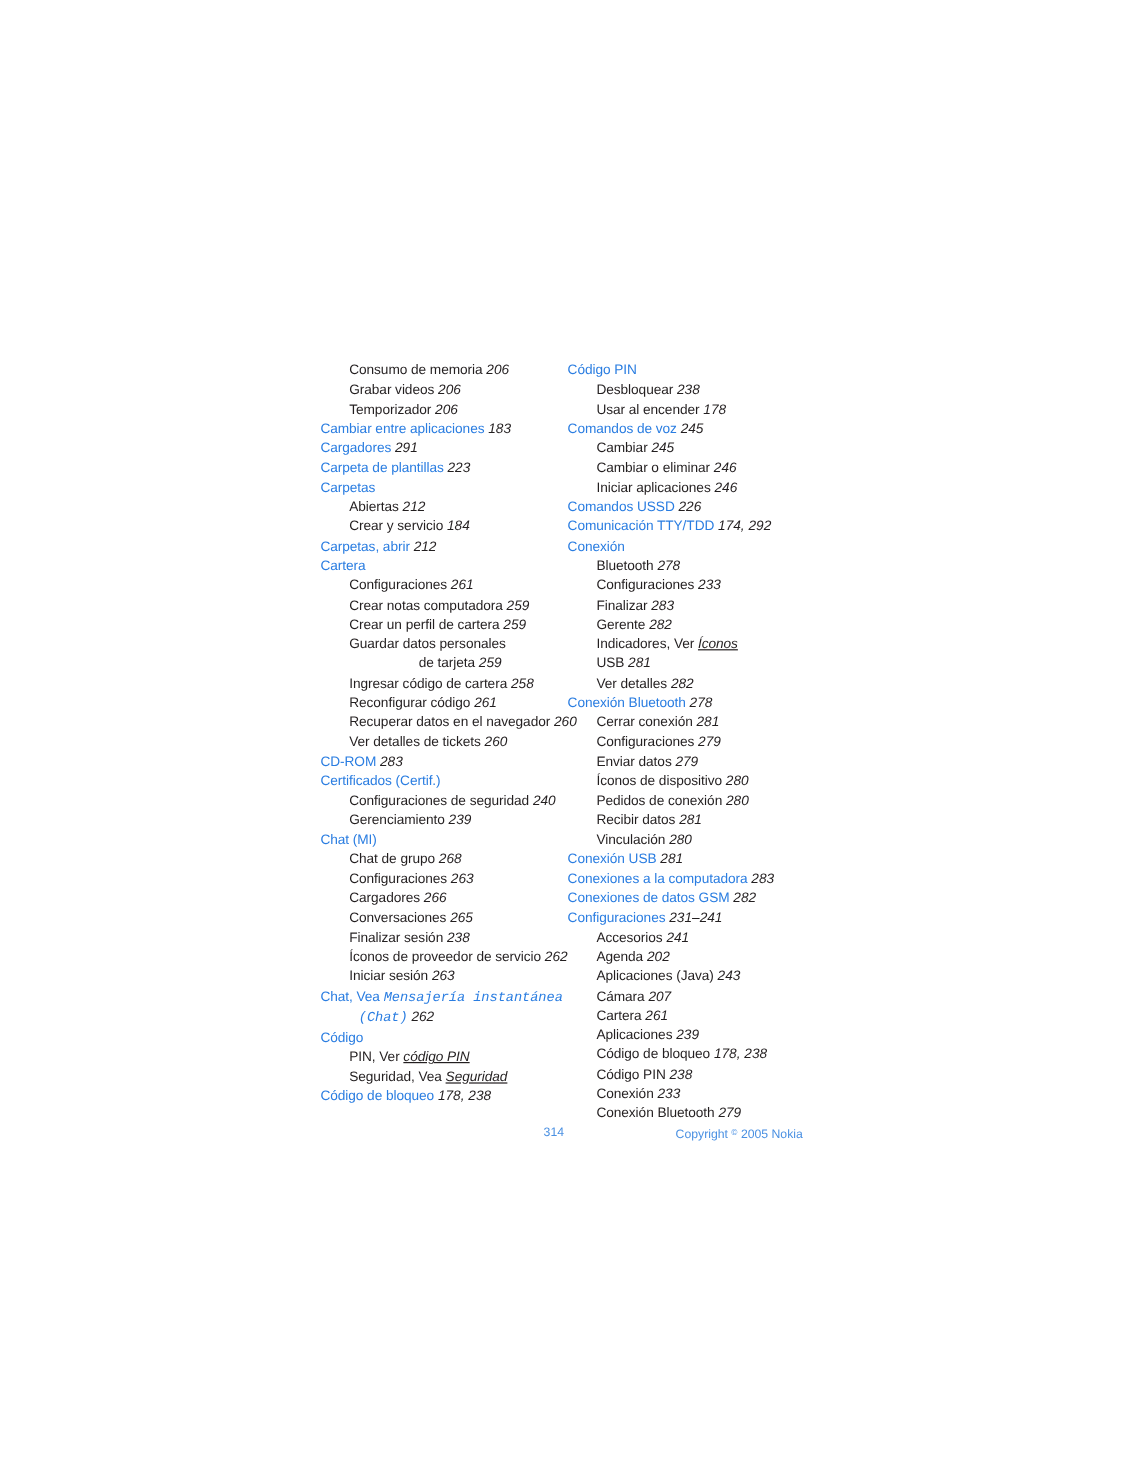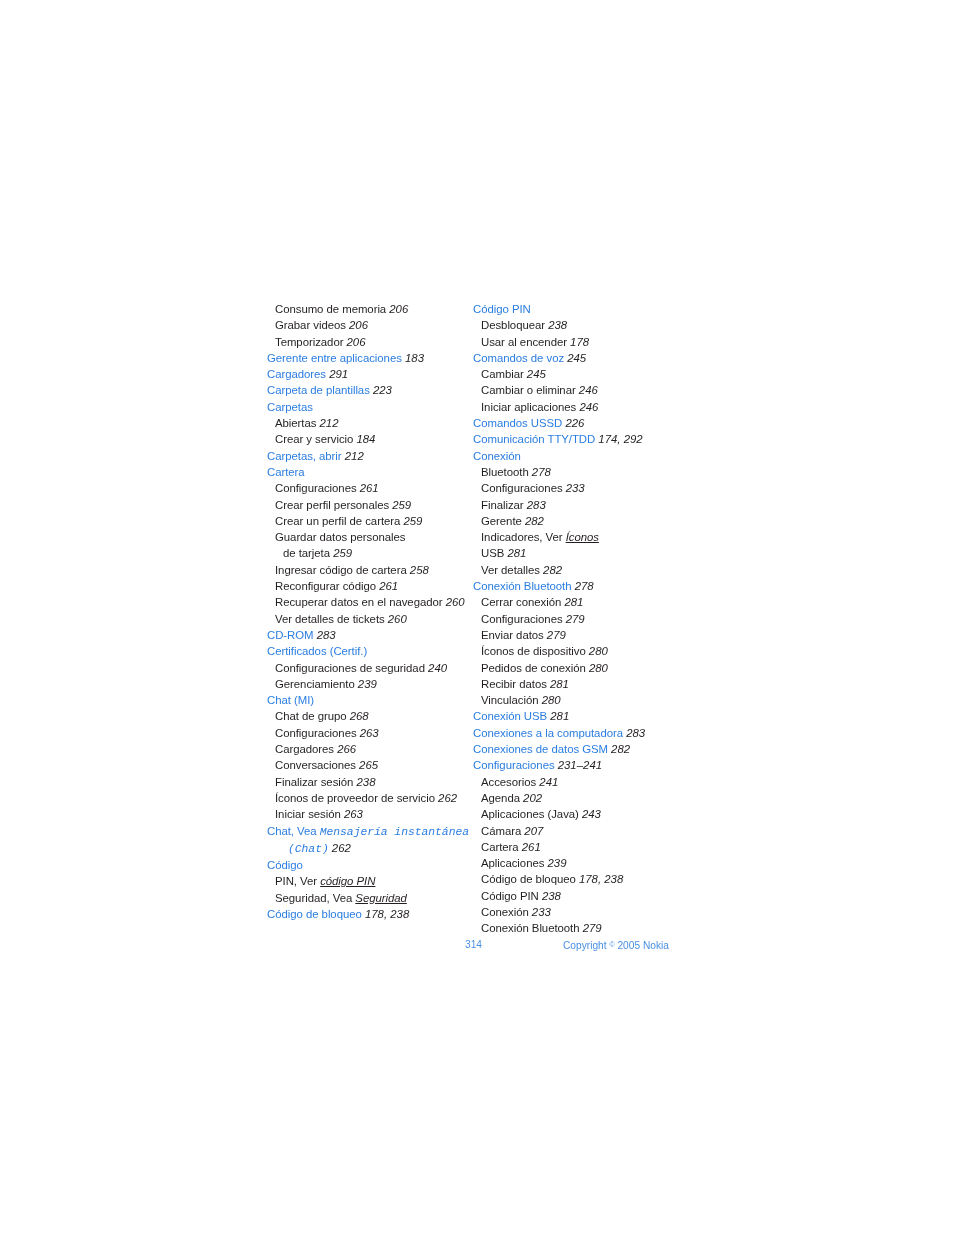--- a/index.html
+++ b/index.html
@@ -42,31 +42,32 @@
     white-space: nowrap;
     letter-spacing: -0.05px;
   }
   
   .lvl0 {
     margin-left: 0px;
     color: #2a7de1;
   }
   
   .lvl1 {
-    margin-left: 8px;
+    margin-left: 24px;
     color: #231f20;
   }
   
   .lvl1c {
-    margin-left: 16px;
-    color: #231f20;
+    margin-left: 28px;
+    color: #231f20;
+    text-align: center;
   }
   
   .lvl0c {
-    margin-left: 21px;
+    margin-left: 32px;
     color: #2a7de1;
   }
   .pg {
     font-style: italic;
     color: #231f20;
     letter-spacing: 0px;
   }
   .xref {
     font-style: italic;
     text-decoration: underline;
@@ -82,21 +83,21 @@
     left: 267px;
     top: 937px;
     width: 420px;
     height: 16px;
     font-size: 10.2px;
     color: #4a90e2;
     line-height: 16px;
   }
   .footer .pagenum {
     position: absolute;
-    left: 198px;
+    left: 186px;
     top: 0;
     color: #4a90e2;
   }
   .footer .copyright {
     position: absolute;
     left: 296px;
     top: 0;
     white-space: nowrap;
     color: #4a90e2;
   }
@@ -108,30 +109,30 @@
 </head>
 <body>
 
 <div class="page">
 
   <div class="index-columns">
     <div class="col col-left">
         <div class="entry lvl1"><span>Consumo de memoria</span> <span class="pg">206</span></div>
         <div class="entry lvl1"><span>Grabar videos</span> <span class="pg">206</span></div>
         <div class="entry lvl1"><span>Temporizador</span> <span class="pg">206</span></div>
-        <div class="entry lvl0"><span>Gerente entre aplicaciones</span> <span class="pg">183</span></div>
+        <div class="entry lvl0"><span>Cambiar entre aplicaciones</span> <span class="pg">183</span></div>
         <div class="entry lvl0"><span>Cargadores</span> <span class="pg">291</span></div>
         <div class="entry lvl0"><span>Carpeta de plantillas</span> <span class="pg">223</span></div>
         <div class="entry lvl0"><span>Carpetas</span></div>
         <div class="entry lvl1"><span>Abiertas</span> <span class="pg">212</span></div>
         <div class="entry lvl1"><span>Crear y servicio</span> <span class="pg">184</span></div>
         <div class="entry lvl0"><span>Carpetas, abrir</span> <span class="pg">212</span></div>
         <div class="entry lvl0"><span>Cartera</span></div>
         <div class="entry lvl1"><span>Configuraciones</span> <span class="pg">261</span></div>
-        <div class="entry lvl1"><span>Crear perfil personales</span> <span class="pg">259</span></div>
+        <div class="entry lvl1"><span>Crear notas computadora</span> <span class="pg">259</span></div>
         <div class="entry lvl1"><span>Crear un perfil de cartera</span> <span class="pg">259</span></div>
         <div class="entry lvl1"><span>Guardar datos personales</span></div>
         <div class="entry lvl1c"><span>de tarjeta</span> <span class="pg">259</span></div>
         <div class="entry lvl1"><span>Ingresar código de cartera</span> <span class="pg">258</span></div>
         <div class="entry lvl1"><span>Reconfigurar código</span> <span class="pg">261</span></div>
         <div class="entry lvl1"><span>Recuperar datos en el navegador</span> <span class="pg">260</span></div>
         <div class="entry lvl1"><span>Ver detalles de tickets</span> <span class="pg">260</span></div>
         <div class="entry lvl0"><span>CD-ROM</span> <span class="pg">283</span></div>
         <div class="entry lvl0"><span>Certificados (Certif.)</span></div>
         <div class="entry lvl1"><span>Configuraciones de seguridad</span> <span class="pg">240</span></div>

